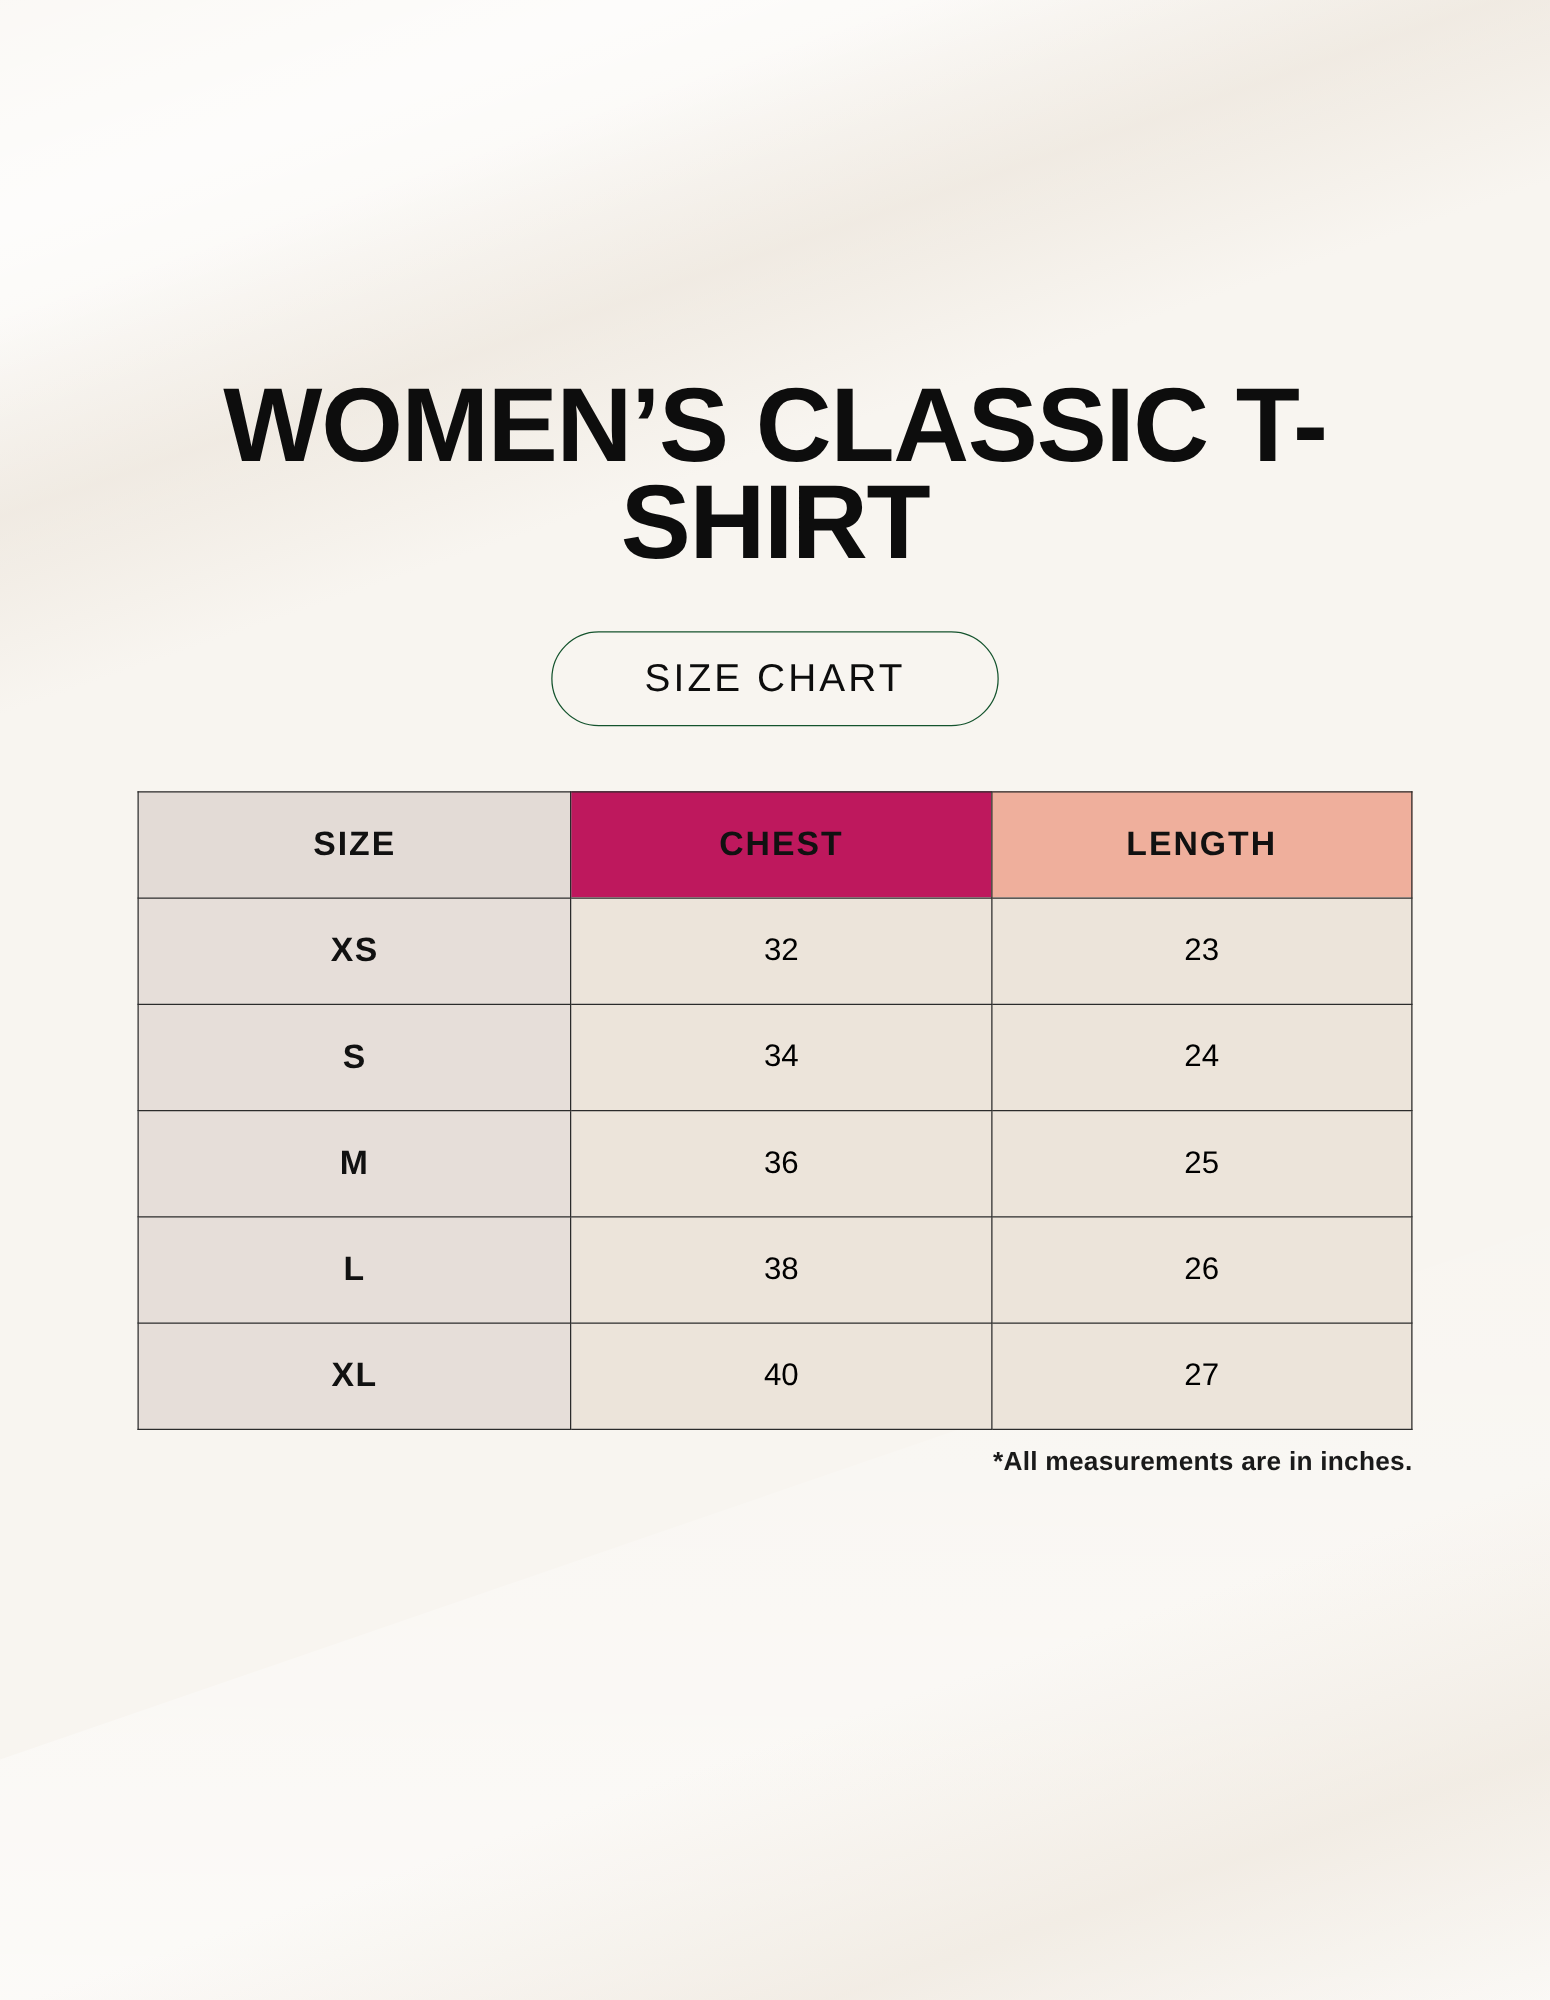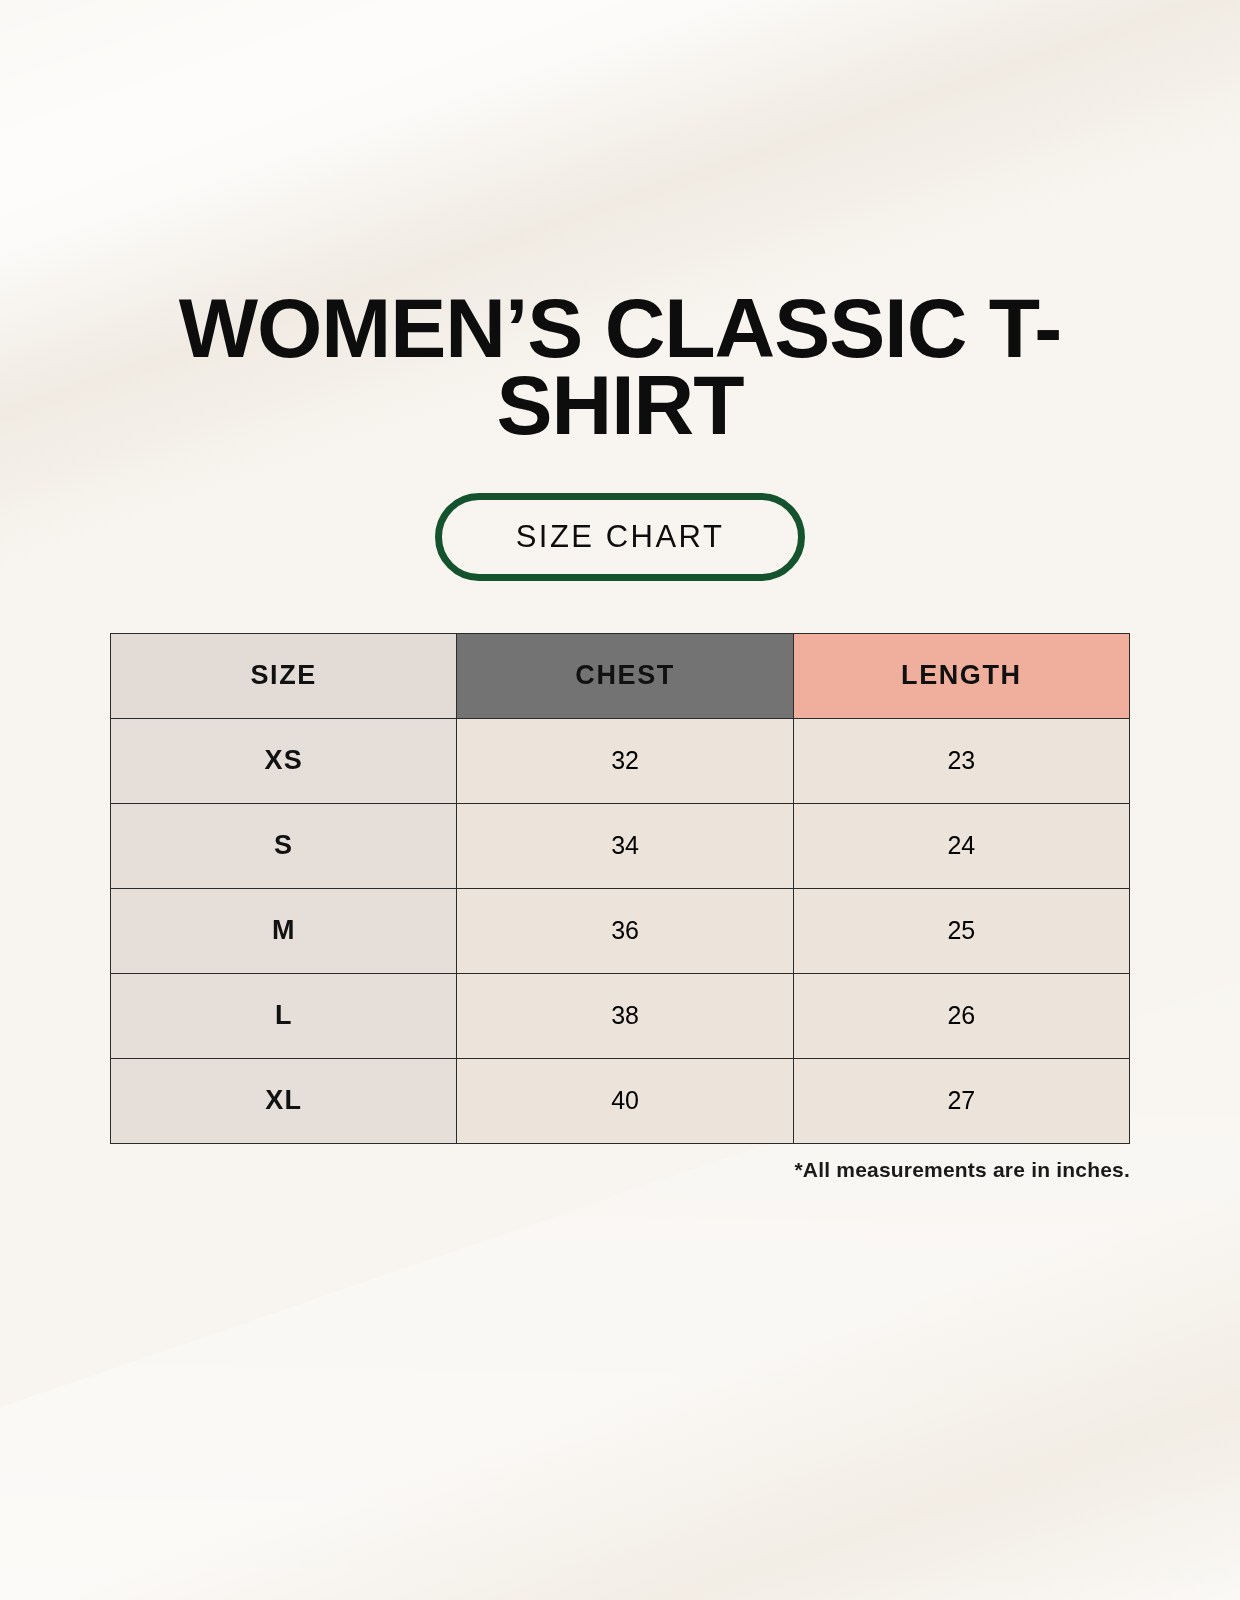--- a/index.html
+++ b/index.html
@@ -68,31 +68,31 @@
   .title-block {
     text-align: center;
     padding-top: 290px;
   }
   .title {
     font-size: 84px;
     line-height: 0.92;
     font-weight: 700;
     letter-spacing: -1px;
     color: #0d0d0d;
-    margin: 0;
+    margin: 12px;
     padding: 0 60px;
   }
 
   .pill-wrap {
     display: flex;
     justify-content: center;
     margin-top: 48px;
   }
   .pill {
-    border: 7px solid #14532d;
+    border: 1px solid #14532d;
     border-radius: 60px;
     padding: 19px 74px;
     font-size: 31px;
     font-weight: 500;
     letter-spacing: 2.5px;
     color: #0d0d0d;
     background: transparent;
     display: inline-block;
     text-align: center;
   }
@@ -119,21 +119,21 @@
   table.size-table col.c-length { width: 33%; }
 
   thead th {
     font-size: 27px;
     font-weight: 700;
     letter-spacing: 1.6px;
     color: #111111;
     height: 88px;
   }
   th.head-size { background: #e3dbd6; }
-  th.head-chest { background: #737373; }
+  th.head-chest { background: #be185d; }
   th.head-length { background: #efaf9c; }
 
   td.cell-size {
     background: #e6ded9;
     font-size: 27px;
     font-weight: 700;
     letter-spacing: 1.2px;
     color: #111111;
   }
   td.cell-val {

